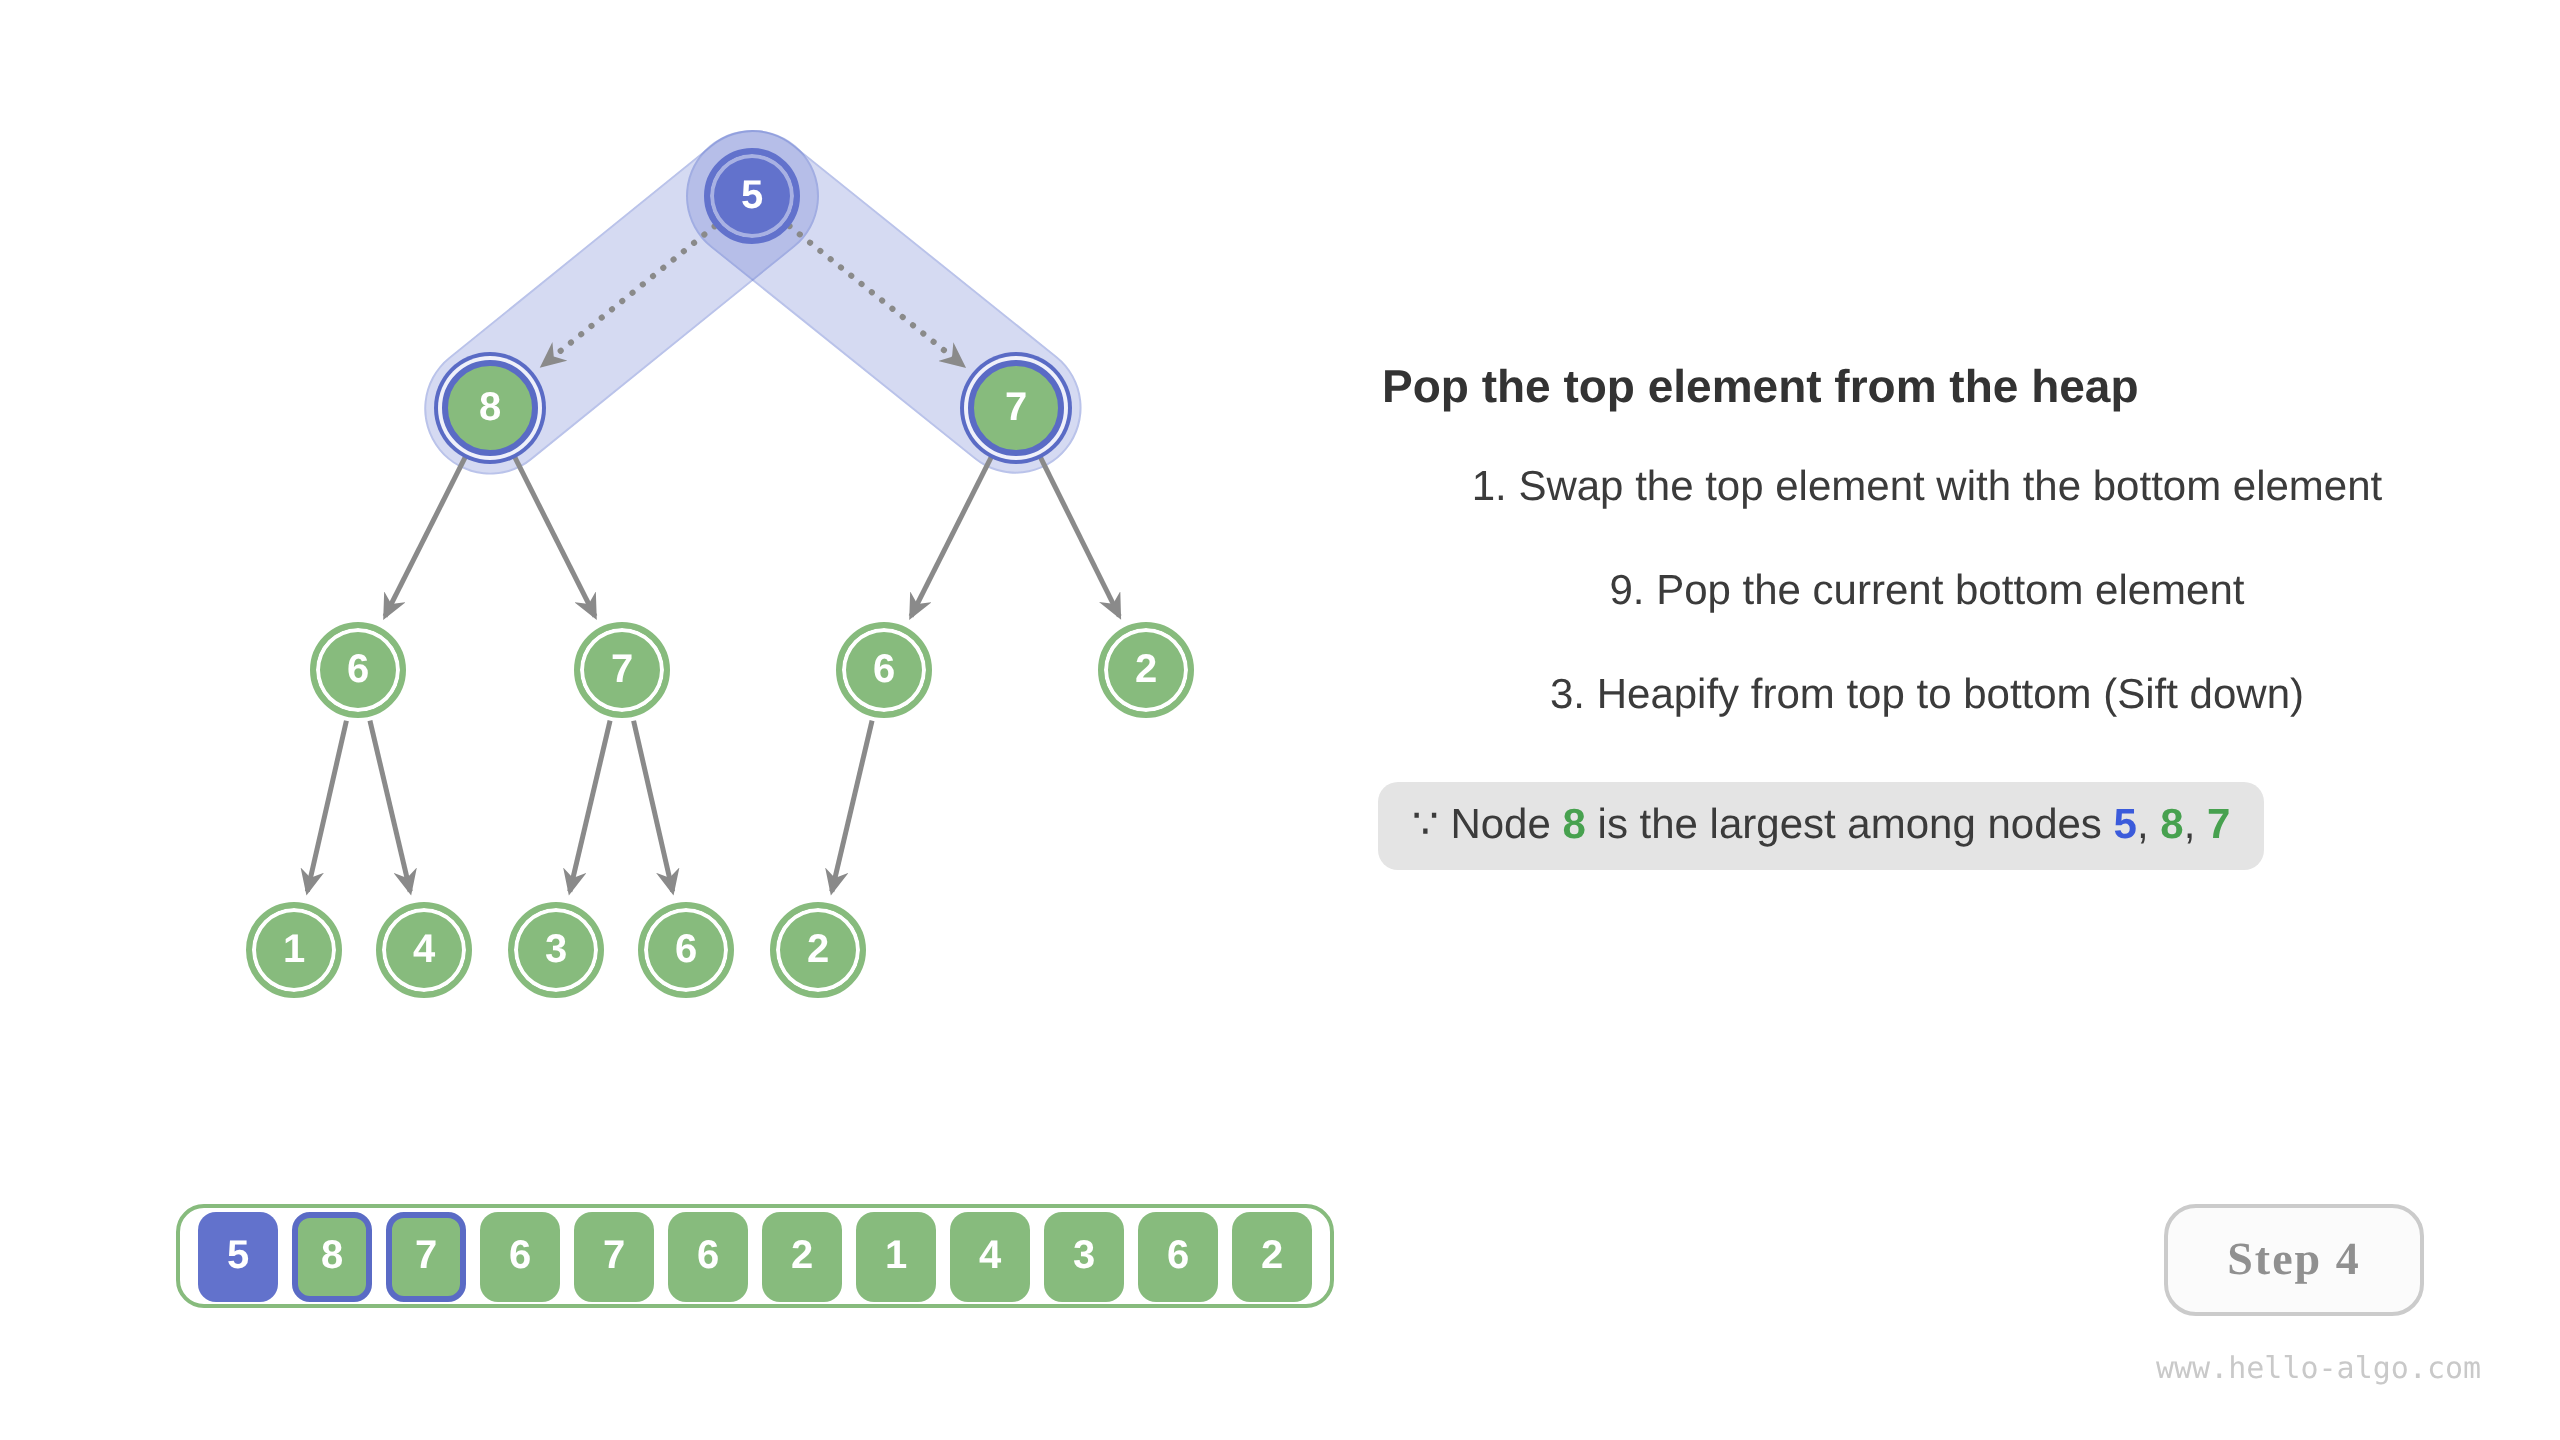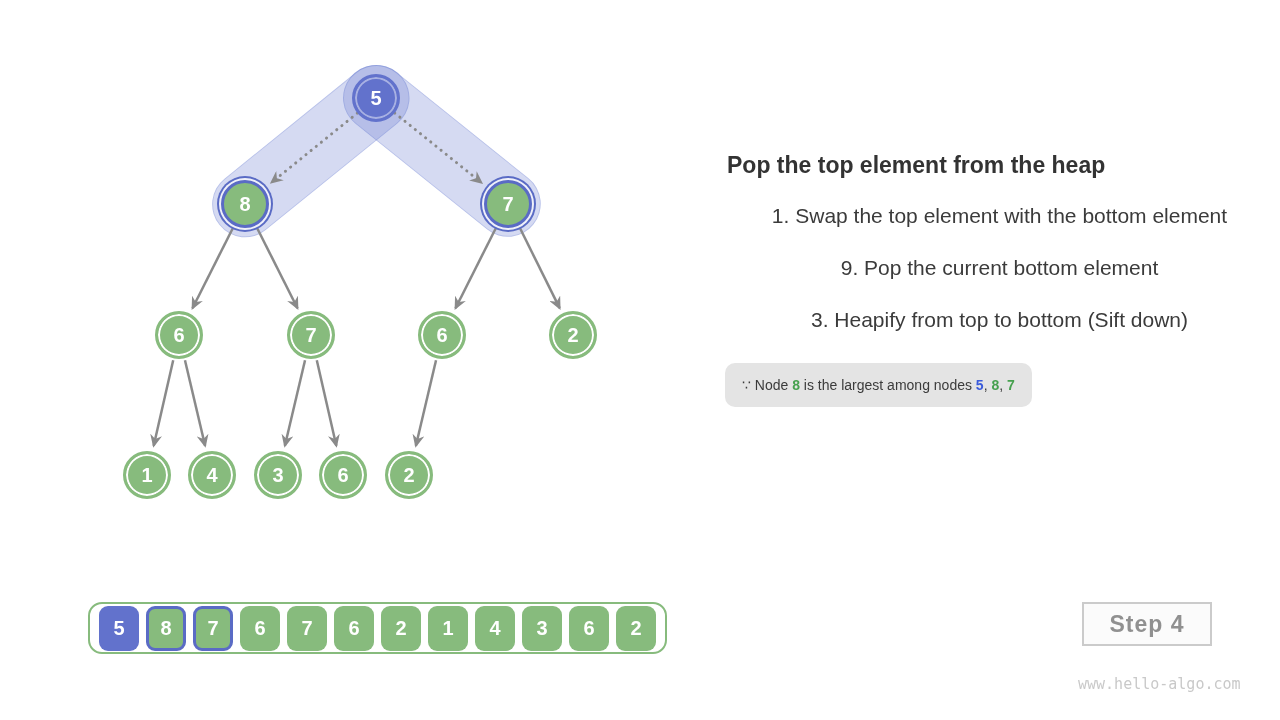--- a/index.html
+++ b/index.html
@@ -31,27 +31,27 @@
     border:3px solid var(--node-blue,#6272CC);
     box-shadow: inset 0 0 0 2px rgba(255,255,255,0.45);
   }
   .node.green-ringed {
     background:var(--node-green,#87BB7D);
     border:3px solid var(--ring-blue,#5A6BC5);
     box-shadow: 0 0 0 2px rgba(255,255,255,0.9), 0 0 0 4px var(--ring-blue,#5A6BC5);
   }
 
   
-  .panel { position:absolute; left:691px; top:151px; width:545px; color:#3b3b3b;margin-left:36px; }
+  .panel { position:absolute; left:691px; top:179px; width:545px; color:#3b3b3b; }
   .panel-title { font-size:23px; font-weight:bold; color:#333333; margin:0 0 24px 0; line-height:28px; }
   .step-line { font-size:21px; line-height:26px; margin-bottom:26px;text-align:center; }
   .note-box {
     display:inline-block; white-space:pre; margin-top:4px; margin-left:-2px;
     background:var(--note-bg,#E4E4E4); border-radius:10px;
-    padding:9px 17px; font-size:14px; line-height:26px;
+    padding:9px 17px; font-size:21px; line-height:26px;
   }
   .note-box .g { color:var(--note-green,#47A14F); font-weight:bold; }
   .note-box .b { color:var(--note-blue,#3B5BDB); font-weight:bold; }
 
   
   .array-box {
     position:absolute; left:88px; top:602px; width:579px; height:52px;
     box-sizing:border-box; border:2.5px solid var(--node-green,#87BB7D);
     border-radius:14px; background:#ffffff;
     display:flex; align-items:center; justify-content:center; gap:7px;
@@ -60,24 +60,24 @@
     width:40px; height:45px; box-sizing:border-box; border-radius:9px;
     display:flex; align-items:center; justify-content:center;
     color:#ffffff; font-weight:bold; font-size:20px;
   }
   .cell.green { background:var(--node-green,#87BB7D); }
   .cell.blue { background:var(--node-blue,#6272CC); }
   .cell.green-ringed { background:var(--node-green,#87BB7D); border:3px solid var(--ring-blue,#5A6BC5); }
 
   
   .step-btn {
-    position:absolute; left:1082px; top:602px; width:130px; height:44px;
-    box-sizing:border-box; border:2px solid #cbcbcb; border-radius:0;
+    position:absolute; left:1082px; top:602px; width:130px; height:56px;
+    box-sizing:border-box; border:2px solid #cbcbcb; border-radius:16px;
     background:#fbfbfb; color:#909090;
-    font-family:Liberation Sans, sans-serif; font-weight:bold; font-size:23px;
+    font-family:Liberation Serif, serif; font-weight:bold; font-size:23px;
     letter-spacing:1px; display:flex; align-items:center; justify-content:center;
   }
   .watermark {
     position:absolute; left:1078px; top:675px;
     font-family:"DejaVu Sans Mono", monospace; font-size:15px; color:#c9c9c9;
   }
 </style>
 </head>
 <body>
 

